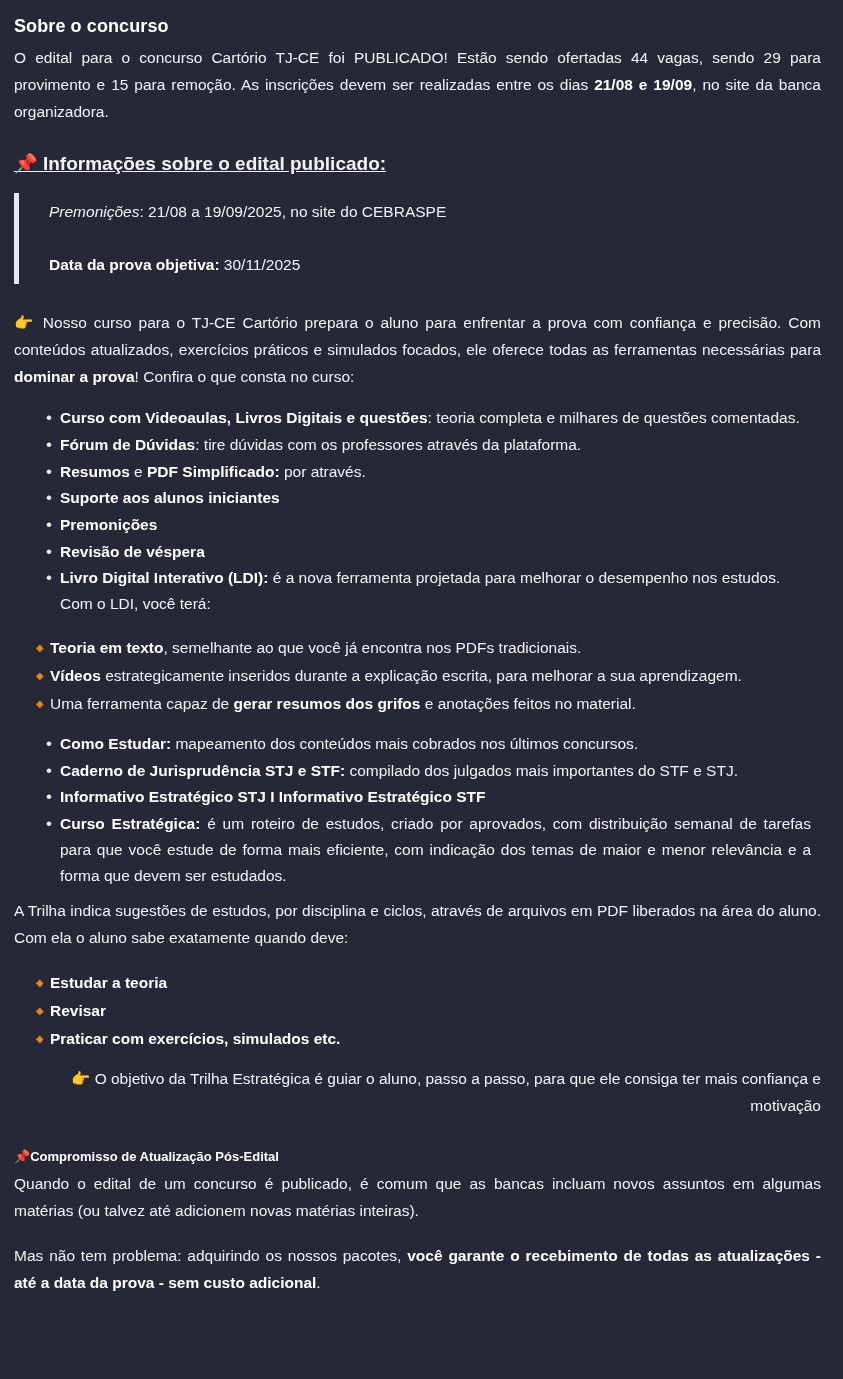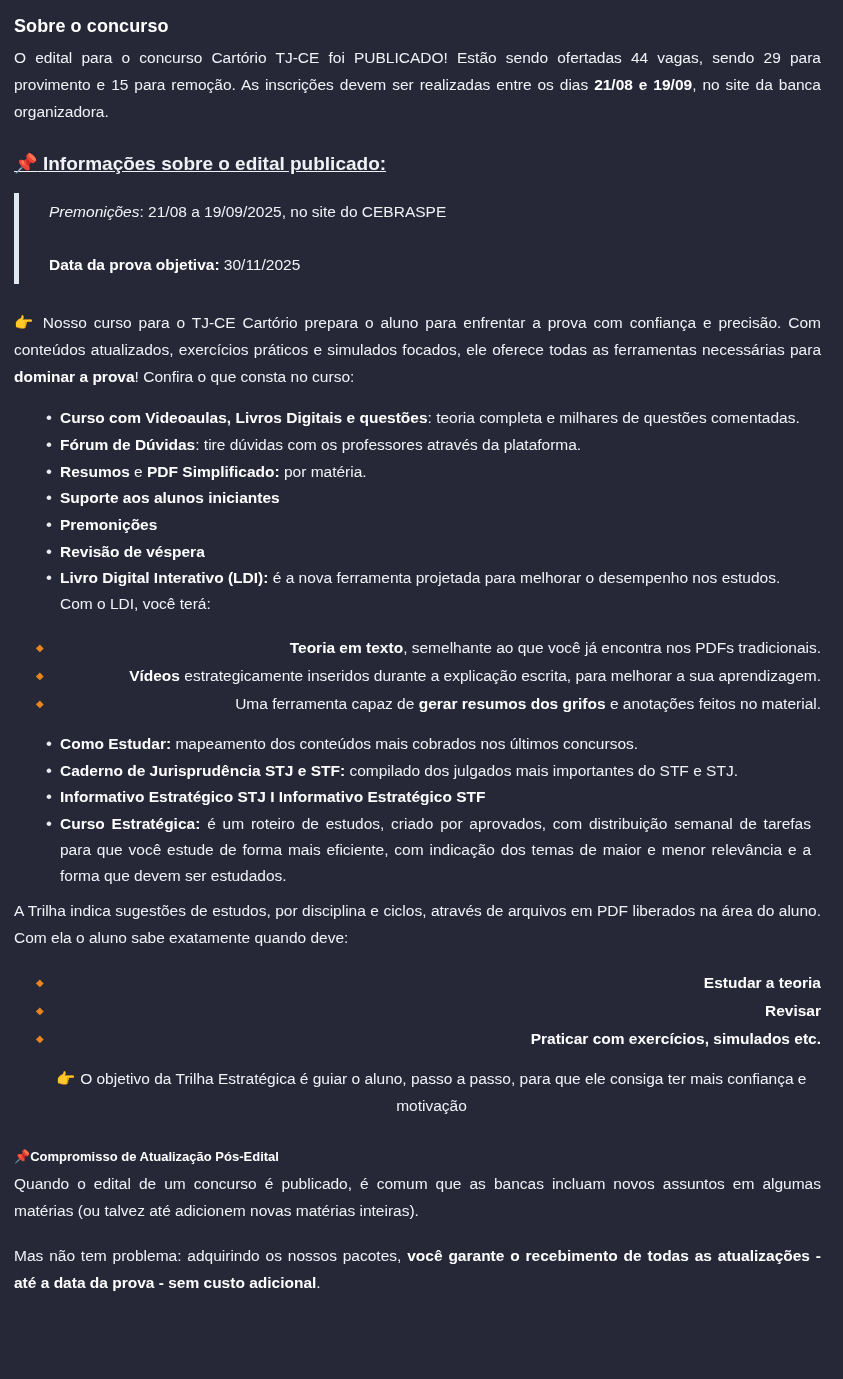--- a/index.html
+++ b/index.html
@@ -30,21 +30,21 @@
     color: #ffffff;
     letter-spacing: 0.1px;
   }
 
   p.para {
     margin: 0 0 6px 0;
     text-align: justify;
     text-justify: inter-word;
     line-height: 1.74;
   }
-  p.para.nojust { text-align: center; margin-left: 28px; }
+  p.para.nojust { text-align: right; margin-left: 28px; }
 
   p.pin-line {
     margin: 22px 0 8px 0;
     font-weight: bold;
     font-size: 19px;
     line-height: 1.6;
     text-decoration: underline;
   }
 
   .emoji {
@@ -106,21 +106,21 @@
   ul.diamond-list {
     list-style: none;
     margin: 18px 0 14px 0;
     padding: 0 0 0 22px;
   }
   ul.diamond-list > li {
     position: relative;
     margin: 0 0 2px 0;
     padding: 0 0 0 14px;
     line-height: 1.68;
-    text-align: right;
+    text-align: left;
   }
   ul.diamond-list > li::before {
     content: "\25C6";
     position: absolute;
     left: 0;
     top: 0;
     color: #e8841c;
     font-size: 10px;
     line-height: 2.55;
     font-family: "DejaVu Sans", sans-serif;
@@ -153,21 +153,21 @@
   <blockquote class="quote">
     <p><span class="ital">Premonições</span><span>: 21/08 a 19/09/2025, no site do CEBRASPE</span></p>
     <p><b>Data da prova objetiva:</b><span> 30/11/2025</span></p>
   </blockquote>
 
   <p class="pointer-para"><span class="emoji">👉</span> <span>Nosso curso para o TJ-CE Cartório prepara o aluno para enfrentar a prova com confiança e precisão. Com conteúdos atualizados, exercícios práticos e simulados focados, ele oferece todas as ferramentas necessárias para </span><b>dominar a prova</b><span>! Confira o que consta no curso:</span></p>
 
   <ul class="disc-list">
     <li><b>Curso com Videoaulas, Livros Digitais e questões</b><span>: teoria completa e milhares de questões comentadas.</span></li>
     <li><b>Fórum de Dúvidas</b><span>: tire dúvidas com os professores através da plataforma.</span></li>
-    <li><b>Resumos</b><span> e </span><b>PDF Simplificado:</b><span> por matéria.</span></li>
+    <li><b>Resumos</b><span> e </span><b>PDF Simplificado:</b><span> por através.</span></li>
     <li><b>Suporte aos alunos iniciantes</b><span></span></li>
     <li><b>Premonições</b><span></span></li>
     <li><b>Revisão de véspera</b><span></span></li>
     <li><b>Livro Digital Interativo (LDI):</b><span> é a nova ferramenta projetada para melhorar o desempenho nos estudos.</span><span class="ind">Com o LDI, você terá:</span></li>
   </ul>
 
   <ul class="diamond-list">
     <li><b>Teoria em texto</b><span>, semelhante ao que você já encontra nos PDFs tradicionais.</span></li>
     <li><b>Vídeos</b><span> estrategicamente inseridos durante a explicação escrita, para melhorar a sua aprendizagem.</span></li>
     <li><span>Uma ferramenta capaz de </span><b>gerar resumos dos grifos</b><span> e anotações feitos no material.</span></li>

